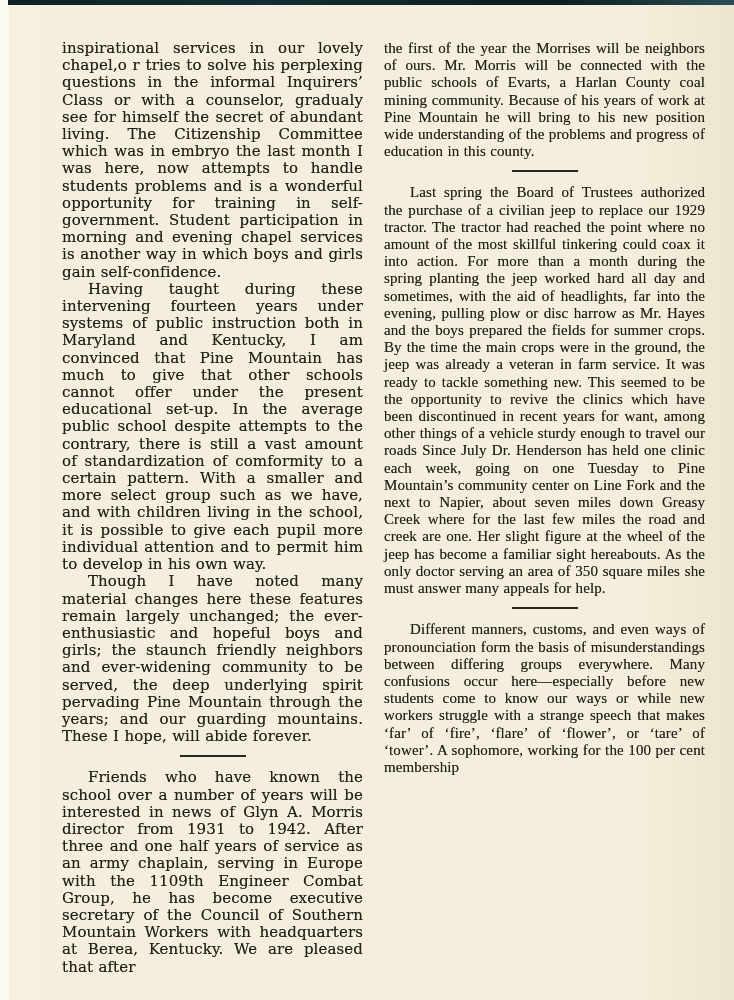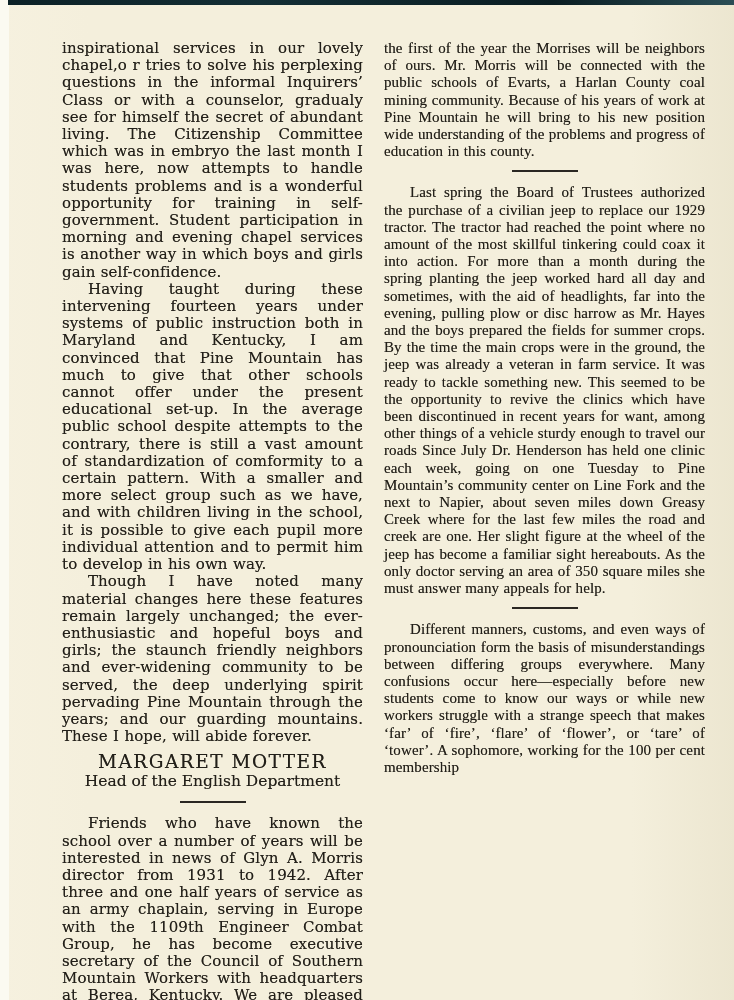--- a/index.html
+++ b/index.html
@@ -58,24 +58,20 @@
   <div class="left-edge"></div>
   <div class="top-strip"></div>
 
   <div class="page-body">
 
     <div class="col col-left">
       <p class="para flush">inspirational services in our lovely chapel,o r tries to solve his perplexing questions in the informal Inquirers’ Class or with a counselor, gradualy see for himself the secret of abundant living. The Citizenship Committee which was in embryo the last month I was here, now attempts to handle students problems and is a wonderful opportunity for training in self-government. Student participation in morning and evening chapel services is another way in which boys and girls gain self-confidence.</p>
       <p class="para indent">Having taught during these intervening fourteen years under systems of public instruction both in Maryland and Kentucky, I am convinced that Pine Mountain has much to give that other schools cannot offer under the present educational set-up. In the average public school despite attempts to the contrary, there is still a vast amount of standardization of comformity to a certain pattern. With a smaller and more select group such as we have, and with children living in the school, it is possible to give each pupil more individual attention and to permit him to develop in his own way.</p>
       <p class="para indent">Though I have noted many material changes here these features remain largely unchanged; the ever-enthusiastic and hopeful boys and girls; the staunch friendly neighbors and ever-widening community to be served, the deep underlying spirit pervading Pine Mountain through the years; and our guarding mountains. These I hope, will abide forever.</p>
 
-      <div class="signature">
-        <div class="sig-name">MARGARET MOTTER</div>
-        <div class="sig-title">Head of the English Department</div>
-      </div>
 
       <div class="rule"></div>
 
       <p class="para indent">Friends who have known the school over a number of years will be interested in news of Glyn A. Morris director from 1931 to 1942. After three and one half years of service as an army chaplain, serving in Europe with the 1109th Engineer Combat Group, he has become executive secretary of the Council of Southern Mountain Workers with headquarters at Berea, Kentucky. We are pleased that after</p>
     </div>
 
     <div class="col col-right">
       <p class="para flush">the first of the year the Morrises will be neighbors of ours. Mr. Morris will be connected with the public schools of Evarts, a Harlan County coal mining community. Because of his years of work at Pine Mountain he will bring to his new position wide understanding of the problems and progress of education in this county.</p>
 
       <div class="rule"></div>

